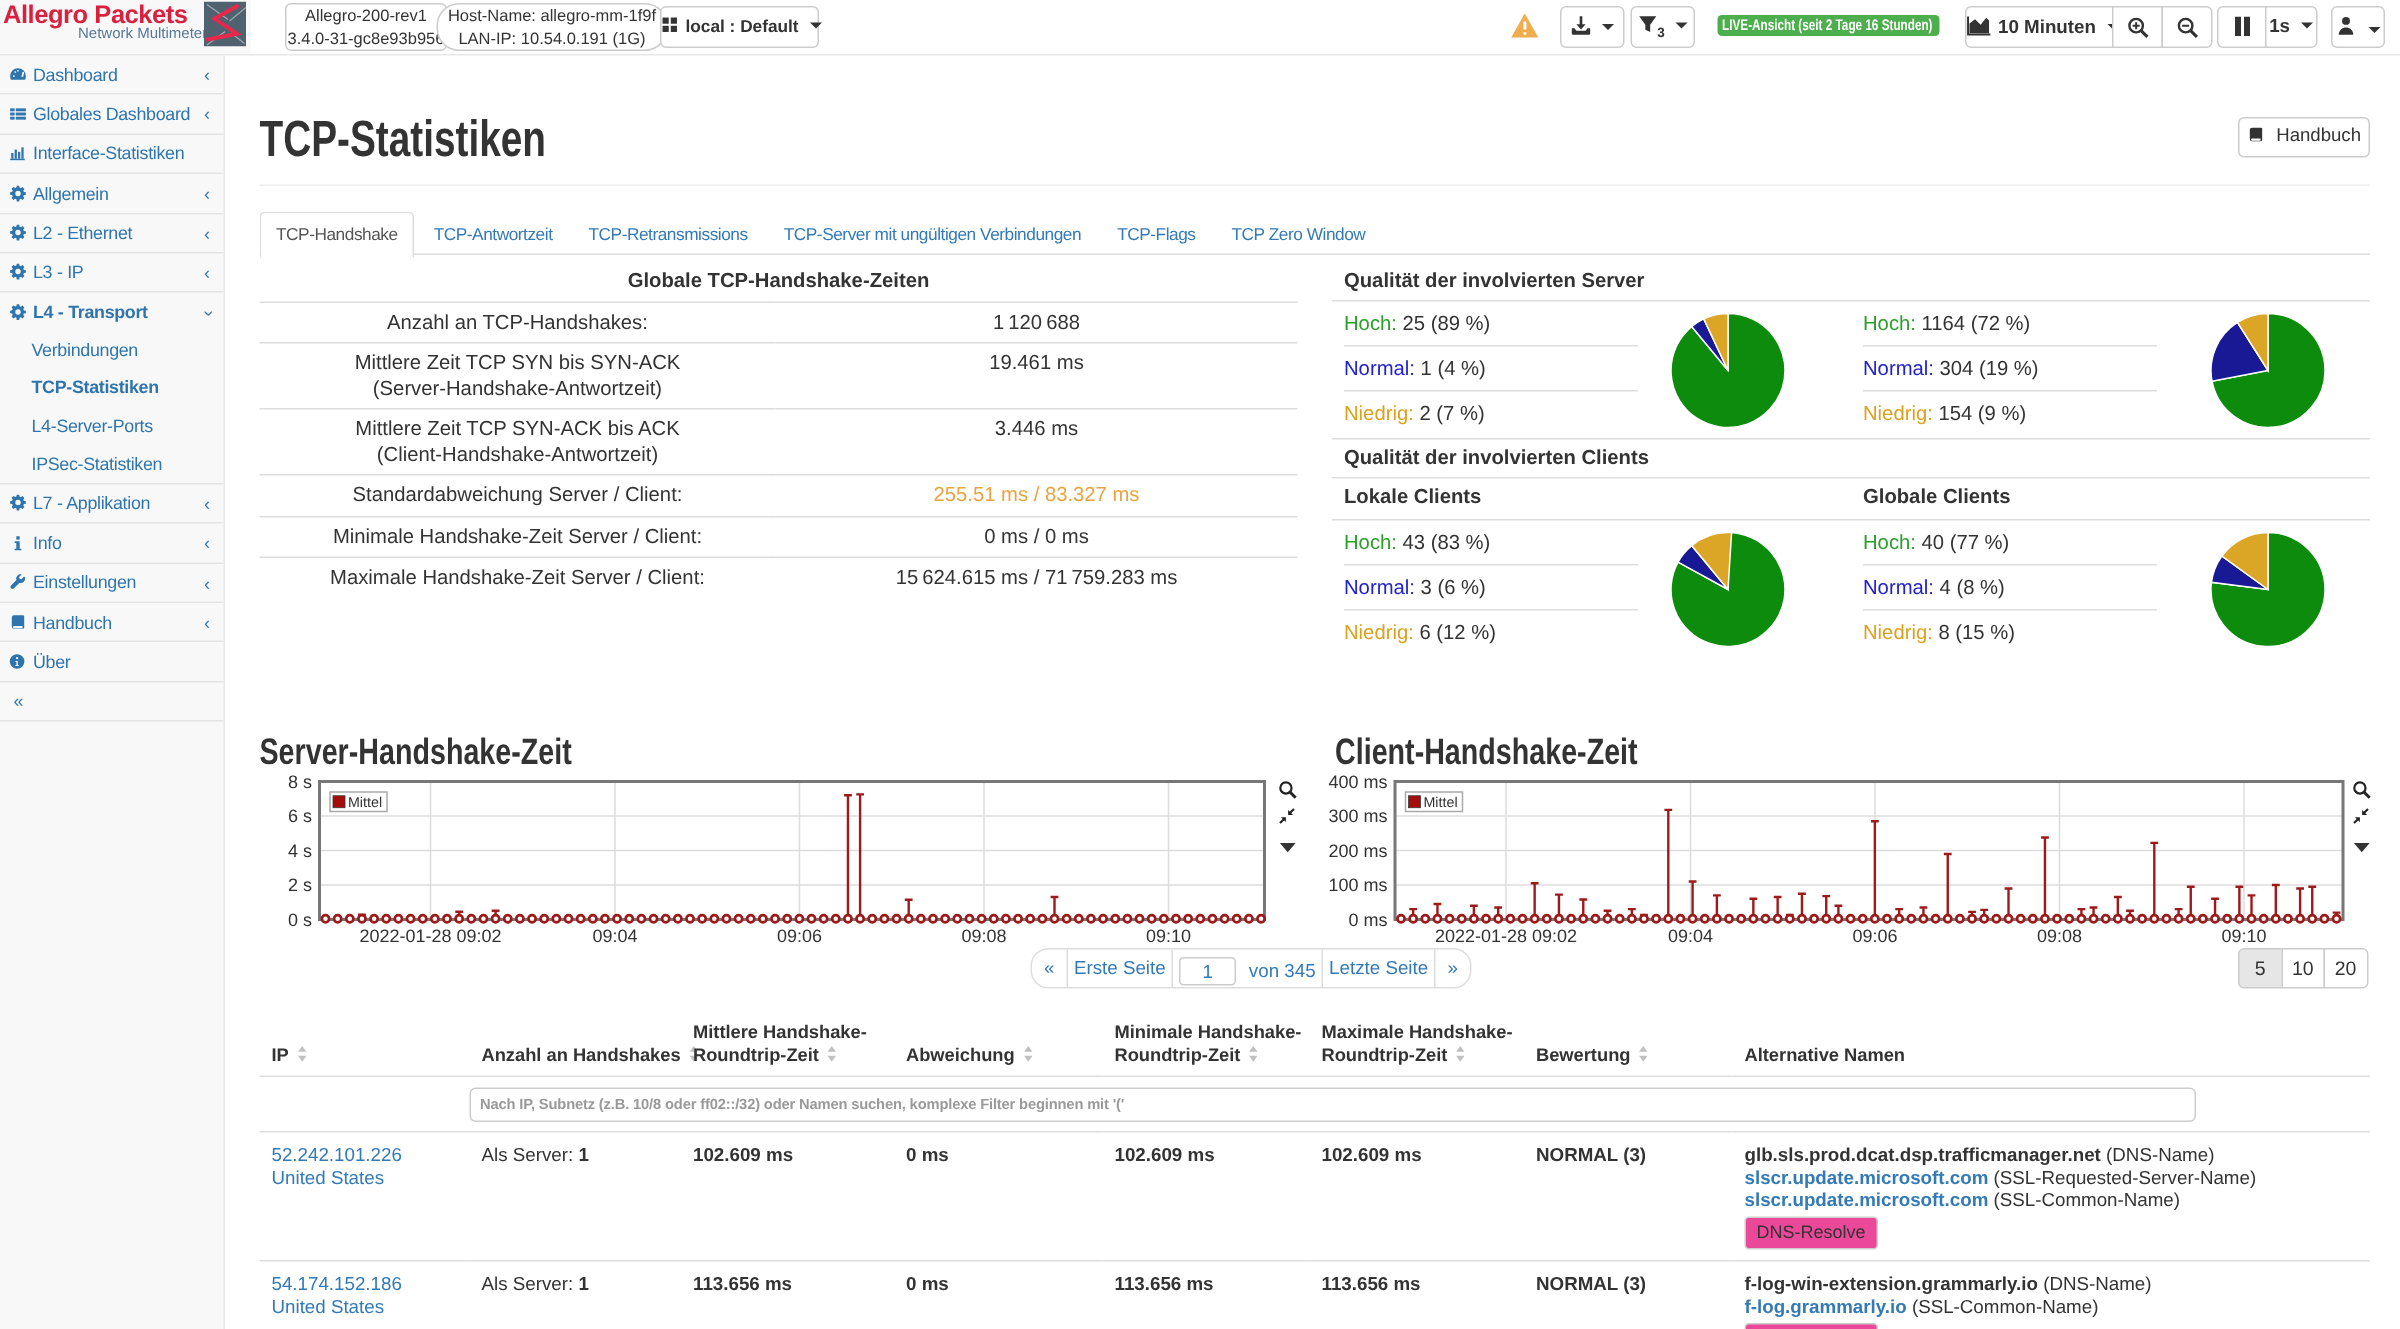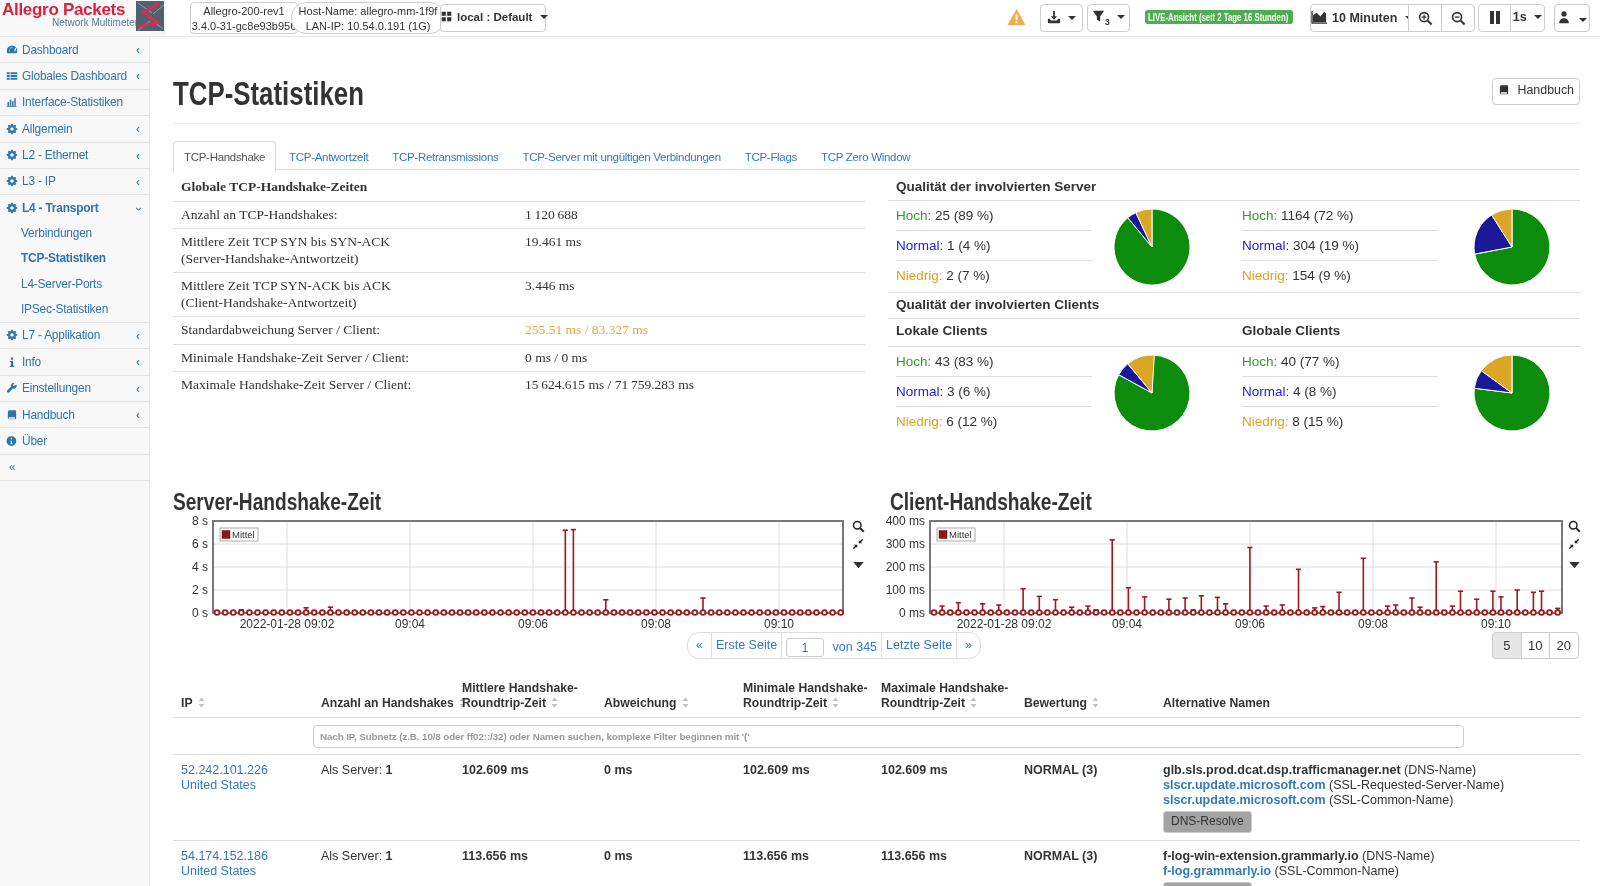--- a/index.html
+++ b/index.html
@@ -26,21 +26,21 @@
 .snav .sub li a { height:25.3px; padding:5.3px 8px 0 21px; }
 .main { position:absolute; left:151px; top:36px; width:1449px; height:850px; background:#fff; overflow:hidden; }
 .abs { position:absolute; }
 h1.pgtitle { font-size:34px; font-weight:bold; color:#333; transform:scaleX(0.76); transform-origin:left center; white-space:nowrap; }
 .hb-btn { height:27px; border:1px solid #ccc; border-radius:4px; background:#fff; padding:4px 5px; font-size:12.4px; color:#333; }
 .tabs { list-style:none; border-bottom:1px solid #ddd; height:29px; width:1407px; }
 .tabs li { float:left; margin-bottom:-1px; margin-right:2px; }
 .tabs li a { display:block; padding:7px 10px 6px 10px; line-height:16px; border:1px solid transparent; border-radius:4px 4px 0 0; font-size:11.5px; letter-spacing:-0.3px;}
 .tabs li.active a { color:#555; background:#fff; border-color:#ddd #ddd #fff #ddd; }
 .kvtable { width:692px; border-collapse:collapse; }
-.kvtable td, .kvtable th { border-bottom:1px solid #ddd; padding:5px 8px; font-size:13.5px; text-align:left; vertical-align:top; line-height:16.5px;font-family:Liberation Serif, serif;}
+.kvtable td, .kvtable th { border-bottom:1px solid #ddd; padding:5px 8px; font-size:13.5px; text-align:center; vertical-align:top; line-height:16.5px;}
 .kvtable th { font-weight:bold; padding-top:4px; padding-bottom:5px;}
 .kvtable td.v { width:348px; }
 .qual { width:692px; }
 .qual table { width:100%; border-collapse:collapse; }
 .qh { font-weight:bold; font-size:13.5px; padding:4px 8px 5px 8px; border-bottom:1px solid #ddd; line-height:16px;}
 .qcol { width:50%; vertical-align:top; }
 .qcell { position:relative; height:91px; }
 .minirows { position:absolute; left:8px; top:0; width:196px; }
 .minirows .mr { border-bottom:1px solid #ddd; padding:7px 0 7px 0; font-size:13.5px; line-height:15px;}
 .minirows .mr:last-child { border-bottom:none; }
@@ -57,21 +57,21 @@
 .szgrp span:first-child { border-radius:4px 0 0 4px; margin-left:0;}
 .szgrp span:last-child { border-radius:0 4px 4px 0; }
 .btable { width:1407px; border-collapse:collapse; table-layout:fixed; }
 .btable th { font-size:12.2px; text-align:left; vertical-align:bottom; padding:2px 8px 6px 8px; border-bottom:1px solid #ddd; line-height:15px; white-space:nowrap;}
 .btable td { font-size:12.5px; padding:8px 8px 6px 8px; vertical-align:top; border-bottom:1px solid #ddd; line-height:15px; }
 .btable tr.last td { border-bottom:none; }
 .sorti { width:7px; height:11px; margin-left:2px; vertical-align:-1px; }
 .filterrow td { padding:7px 8px 6px 0; }
 .filterinput { width:1151px; height:23px; border:1px solid #ccc; border-radius:4px; color:#999; font-size:9.8px; padding:4px 6px; font-family:"Liberation Sans", sans-serif; }
 .filterinput::placeholder { color:#999; font-weight:bold; font-size:9.8px; letter-spacing:-0.1px; opacity:1; }
-.dnsbtn { display:inline-block; border:1px solid #ccc; border-radius:3px; padding:2px 7px 3px 7px; font-size:12px; color:#333; background:#a3a3a3; margin-top:3px;}
+.dnsbtn { display:inline-block; border:1px solid #ccc; border-radius:3px; padding:2px 7px 3px 7px; font-size:12px; color:#333; background:#ec4899; margin-top:3px;}
 .bold { font-weight:bold; }
 </style></head><body>
 
 <div class="topbar">
 <div class="brandbox">
       <div class="brandname">Allegro Packets</div>
       <div class="brandsub">Network Multimeter</div>
       <div class="brandlogo"><svg width="28" height="30" viewBox="0 0 28 30">
           <rect x="0" y="0" width="28" height="30" fill="#50626f"></rect>
           <path d="M2 2 L16 12 M28 4 L17 13 M2 29 L14 20 M27 28 L18 21" stroke="rgba(255,255,255,0.45)" stroke-width="0.8" fill="none"></path>

